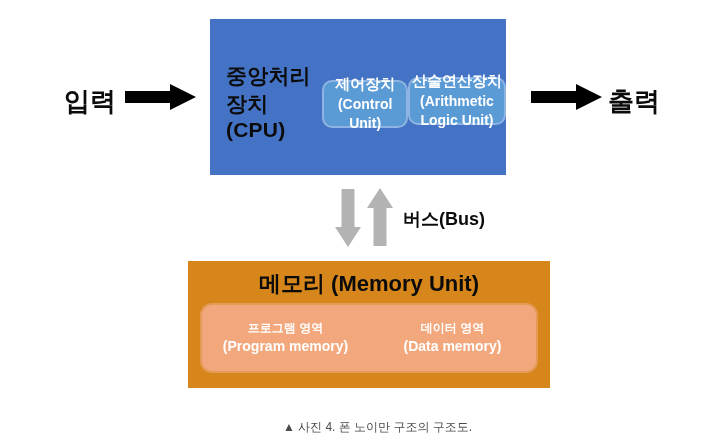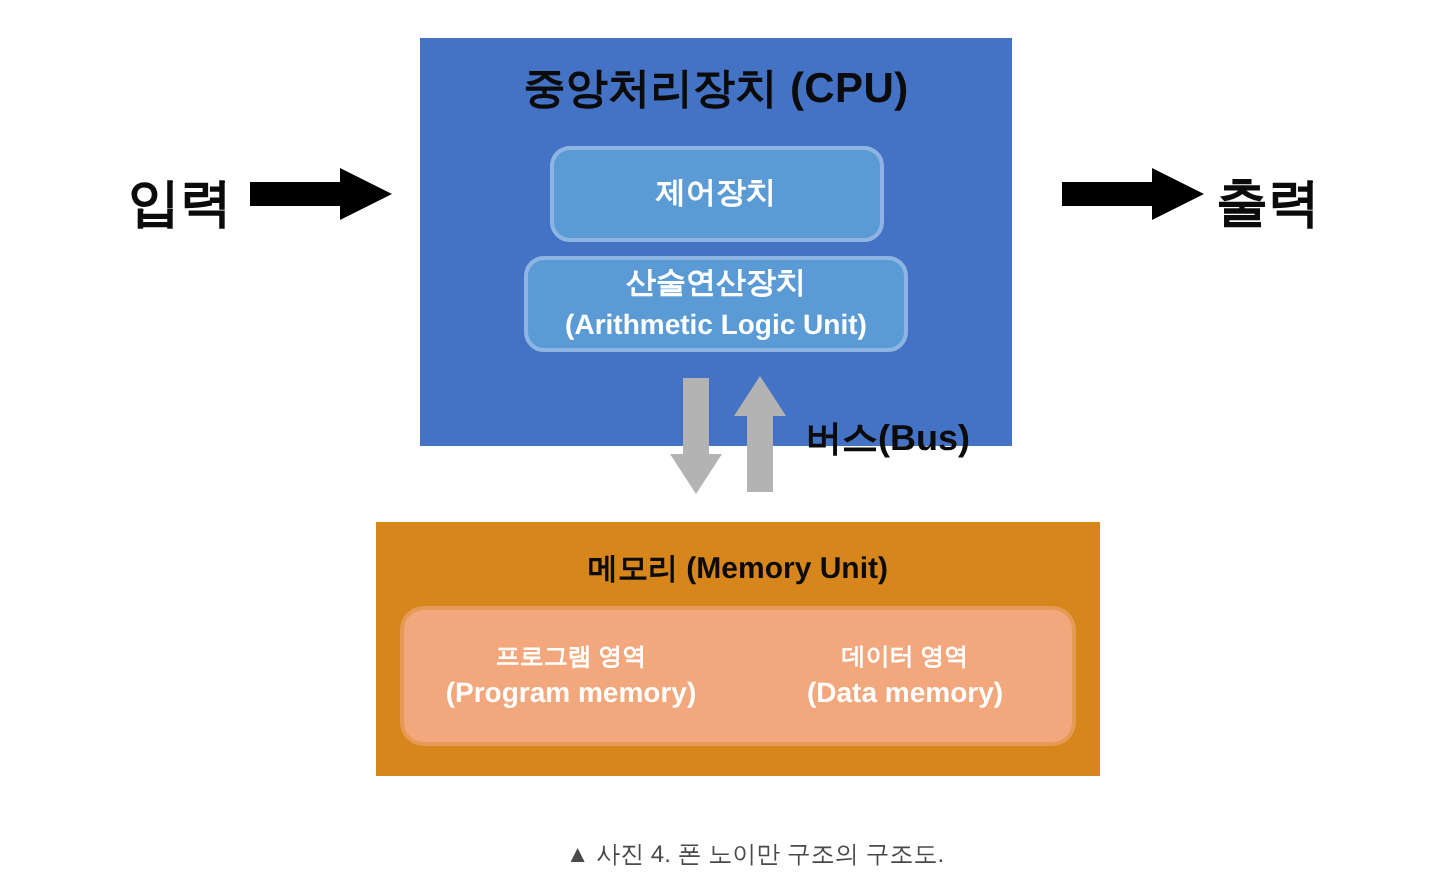--- a/index.html
+++ b/index.html
@@ -18,23 +18,23 @@
   html,body{background:#ffffff;}
   body{font-family:"Liberation Sans","DejaVu Sans",sans-serif;}
   .canvas{
     position:relative;
     width:723px;height:446px;
     background:#ffffff;
     overflow:hidden;
   }
   
   .cpu-box{
-    position:absolute;left:210px;top:19px;width:296px;height:204px;
+    position:absolute;left:210px;top:19px;width:296px;height:156px;
     background:var(--cpu-box);
-    display:flex;flex-direction:column;align-items:center;
+    display:flex;flex-direction:row;align-items:center;padding-left:16px;
   }
   .cpu-title{
     margin-top:9px;height:32px;display:flex;align-items:center;
     font-size:21px;font-weight:700;color:var(--title-text);
     letter-spacing:0.2px;
   }
   .unit-box{
     background:var(--cpu-inner);
     border:2px solid var(--cpu-inner-border);
     border-radius:10px;
@@ -48,21 +48,21 @@
   .control-unit{width:167px;margin-top:13px;}
   .alu-unit{width:192px;margin-top:7px;}
   
   .memory-box{
     position:absolute;left:188px;top:261px;width:362px;height:127px;
     background:var(--memory-box);
     display:flex;flex-direction:column;align-items:center;
   }
   .memory-title{
     margin-top:8px;height:30px;display:flex;align-items:center;
-    font-size:15px;font-weight:700;color:var(--title-text);
+    font-size:22px;font-weight:700;color:var(--title-text);
   }
   .memory-inner{
     margin-top:4px;width:338px;height:70px;
     background:var(--memory-inner);
     border:2px solid var(--memory-inner-border);
     border-radius:12px;
     display:flex;flex-direction:row;
   }
   .mem-area{
     flex:1 1 50%;
@@ -99,20 +99,21 @@
 
   <div class="io-label input-label">입력</div>
   <svg class="arrow-svg input-arrow" width="71" height="26" viewBox="0 0 71 26">
     <polygon points="0,7 45,7 45,0 71,13 45,26 45,19 0,19" fill="var(--arrow-black)"></polygon>
   </svg>
 
   <div class="cpu-box">
     <div class="cpu-title">중앙처리장치 (CPU)</div>
     <div class="unit-box control-unit">
       <div class="ko">제어장치</div>
+      <div class="en">(Control Unit)</div>
     </div>
     <div class="unit-box alu-unit">
       <div class="ko">산술연산장치</div>
       <div class="en">(Arithmetic Logic Unit)</div>
     </div>
   </div>
 
   <svg class="arrow-svg output-arrow" width="71" height="26" viewBox="0 0 71 26">
     <polygon points="0,7 45,7 45,0 71,13 45,26 45,19 0,19" fill="var(--arrow-black)"></polygon>
   </svg>

